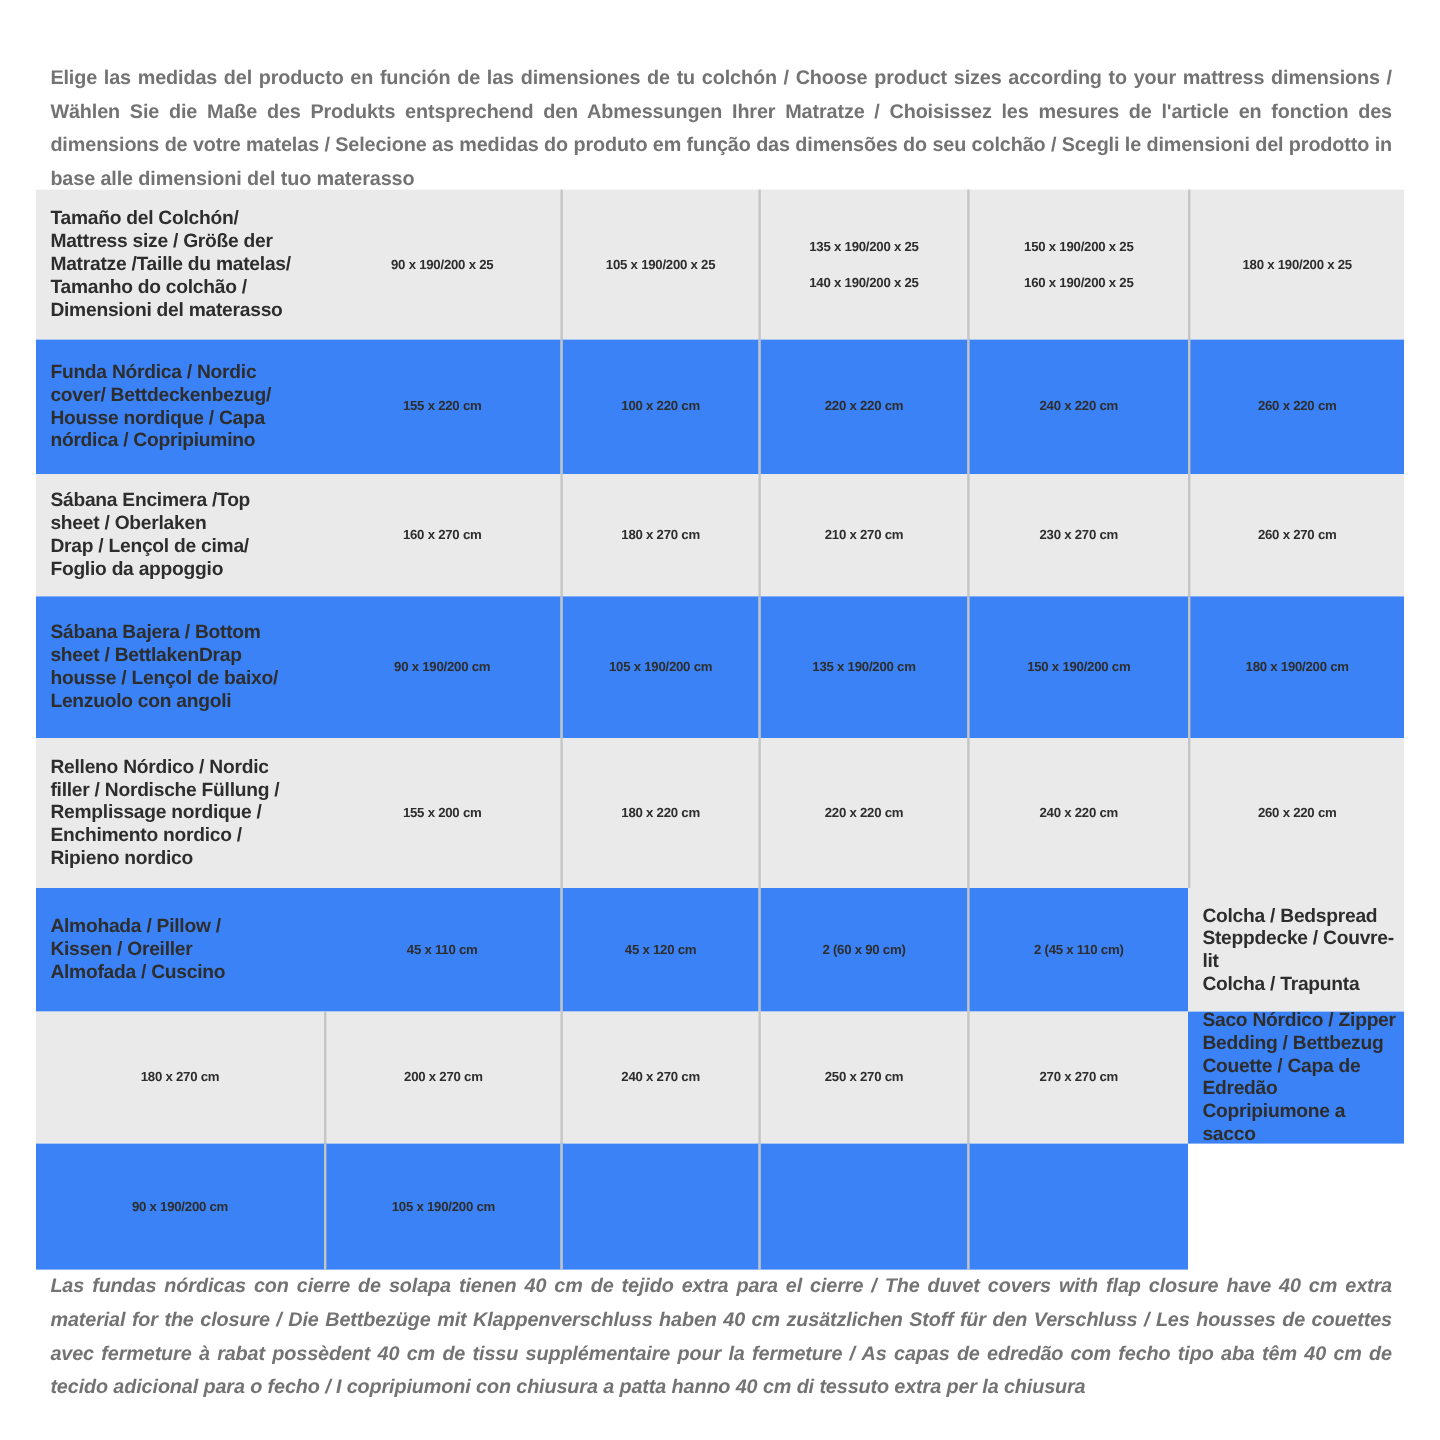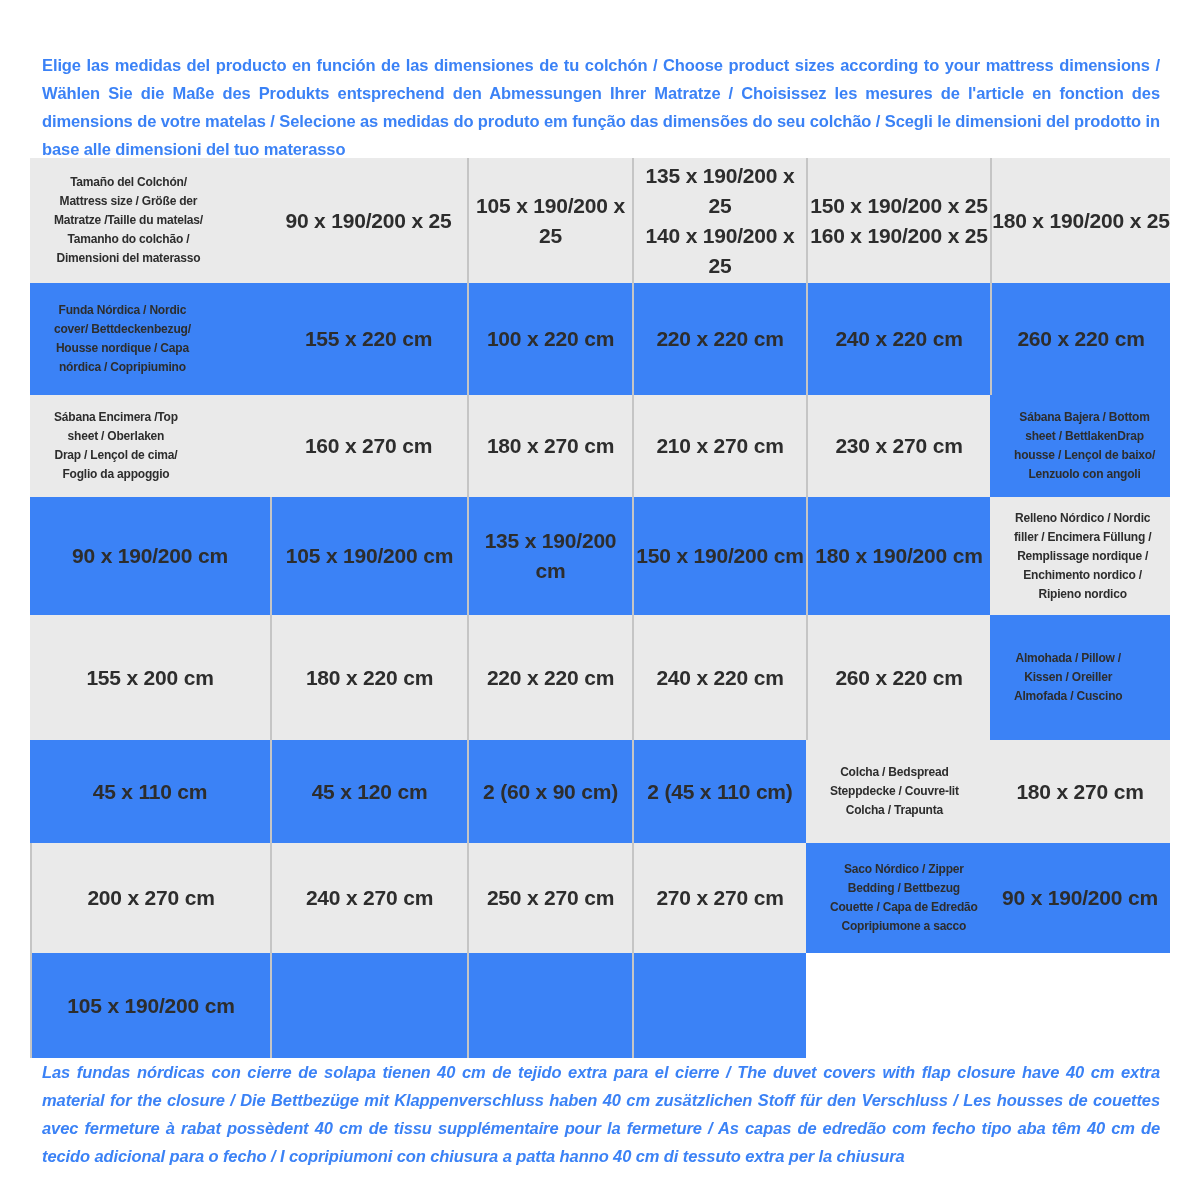--- a/index.html
+++ b/index.html
@@ -12,21 +12,21 @@
   .page { position: relative; width: 1200px; height: 1200px; overflow: hidden; }
 
   .intro, .footnote {
     position: absolute;
     left: 42px;
     width: 1118px;
     font-size: 16.5px;
     font-weight: bold;
     line-height: 28px;
     text-align: justify;
-    color: #3b82f6;
+    color: #737373;
     letter-spacing: -0.1px;
     white-space: normal;
   }
   .intro { top: 34px; }
   .footnote { top: 1041px; font-style: italic; }
 
   .size-table {
     position: absolute;
     top: 158px; left: 30px;
     width: 1140px;
@@ -36,31 +36,30 @@
   }
   .cell {
     display: flex;
     align-items: center;
     font-weight: bold;
     white-space: pre-line;
     box-sizing: border-box;
   }
   .cell.label {
     justify-content: flex-start;
-    padding-left: 24px;
+    padding-left: 12px;
     padding-right: 2px;
-    font-size: 12px;
+    font-size: 16px;
     line-height: 19px;
     letter-spacing: -0.2px;
-    text-align: center;
   }
   .cell.val {
     justify-content: center;
-    text-align: center;
-    font-size: 21px;
+    text-align: left;
+    font-size: 11px;
     line-height: 30px;
     letter-spacing: -0.2px;
   }
   .row-gray { background: #eaeaea; }
   .row-white { background: #3b82f6; }
   .b { border-left: 2px solid #c5c5c5; }
 </style>
 </head>
 <body>
 
@@ -94,33 +93,34 @@
     <div class="cell val row-white b">260 x 220 cm</div>
 
     <div class="cell label row-gray">Sábana Encimera /Top
 sheet / Oberlaken
 Drap / Lençol de cima/
 Foglio da appoggio</div>
     <div class="cell val row-gray">160 x 270 cm</div>
     <div class="cell val row-gray b">180 x 270 cm</div>
     <div class="cell val row-gray b">210 x 270 cm</div>
     <div class="cell val row-gray b">230 x 270 cm</div>
+    <div class="cell val row-gray b">260 x 270 cm</div>
 
     <div class="cell label row-white">Sábana Bajera / Bottom
 sheet / BettlakenDrap
 housse / Lençol de baixo/
 Lenzuolo con angoli</div>
     <div class="cell val row-white">90 x 190/200 cm</div>
     <div class="cell val row-white b">105 x 190/200 cm</div>
     <div class="cell val row-white b">135 x 190/200 cm</div>
     <div class="cell val row-white b">150 x 190/200 cm</div>
     <div class="cell val row-white b">180 x 190/200 cm</div>
 
     <div class="cell label row-gray">Relleno Nórdico / Nordic
-filler / Encimera Füllung /
+filler / Nordische Füllung /
 Remplissage nordique /
 Enchimento nordico /
 Ripieno nordico</div>
     <div class="cell val row-gray">155 x 200 cm</div>
     <div class="cell val row-gray b">180 x 220 cm</div>
     <div class="cell val row-gray b">220 x 220 cm</div>
     <div class="cell val row-gray b">240 x 220 cm</div>
     <div class="cell val row-gray b">260 x 220 cm</div>
 
     <div class="cell label row-white">Almohada  / Pillow /

